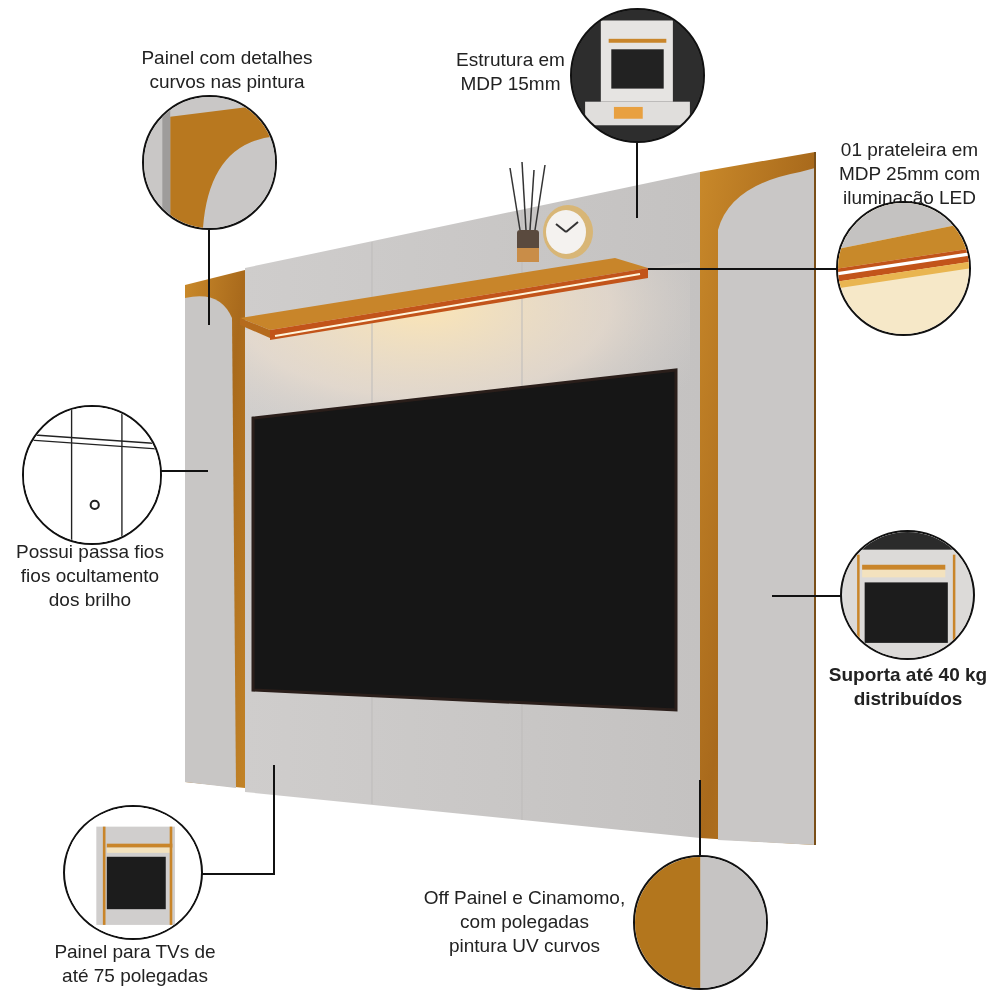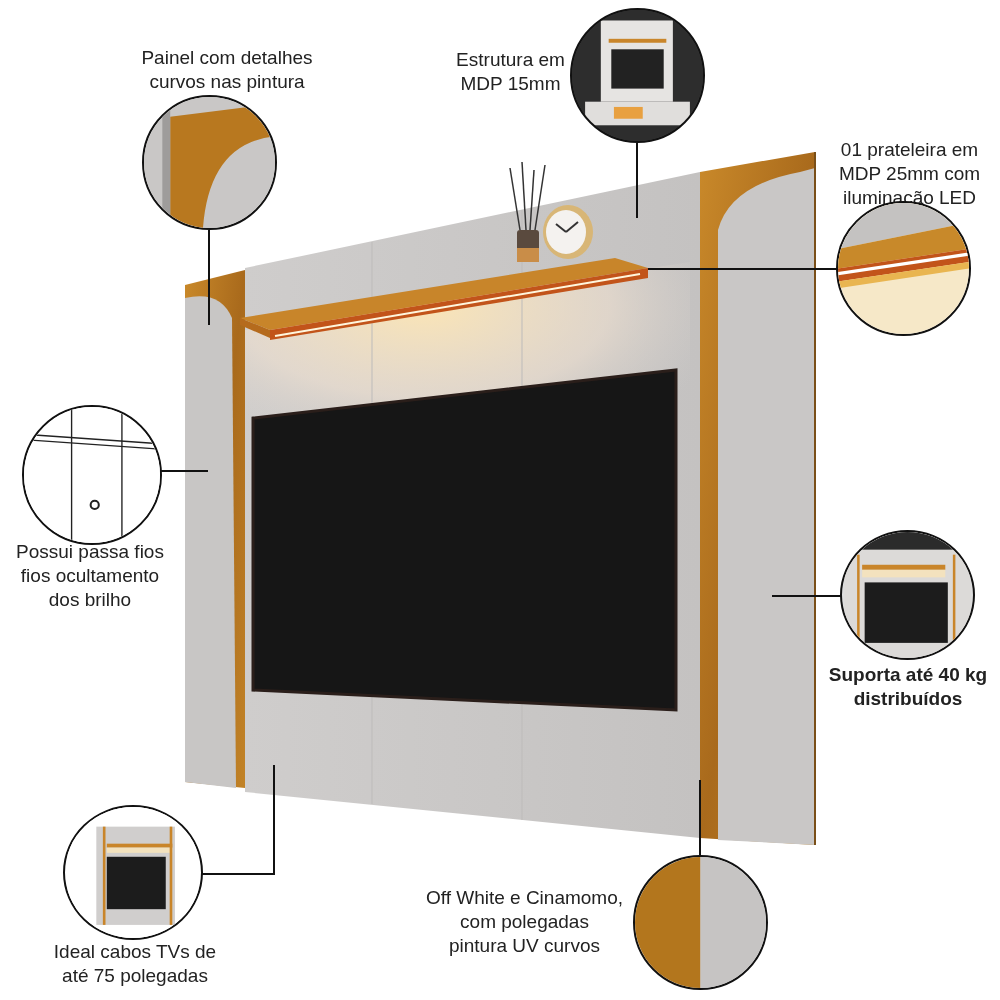--- a/index.html
+++ b/index.html
@@ -155,36 +155,36 @@
   </div>
 
   <div class="leader" style="left:699px; top:780px; width:1.5px; height:75px;"></div>
   <div class="circle" style="left:633px; top:855px; width:135px; height:135px;">
     <svg viewBox="0 0 100 100">
       <rect x="0" y="0" width="50" height="100" fill="#b3761d"></rect>
       <rect x="50" y="0" width="50" height="100" fill="#c6c4c3"></rect>
     </svg>
   </div>
   <div class="label" style="left:412px; top:886px; width:225px;">
-    <div>Off White e Cinamomo,</div>
+    <div>Off Painel e Cinamomo,</div>
     <div>com polegadas</div>
     <div>pintura UV curvos</div>
   </div>
 
   <div class="leader" style="left:273px; top:765px; width:1.5px; height:110px;"></div>
   <div class="leader" style="left:200px; top:873px; width:75px; height:1.5px;"></div>
   <div class="circle" style="left:63px; top:805px; width:140px; height:135px; background:#fff;">
     <svg viewBox="0 0 100 100">
       <rect width="100" height="100" fill="#fff"></rect>
       <rect x="22" y="15" width="60" height="75" fill="#d0cecd"></rect>
       <rect x="30" y="38" width="45" height="40" fill="#1c1c1c"></rect>
       <rect x="30" y="28" width="50" height="3" fill="#c9852a"></rect>
       <rect x="30" y="31" width="50" height="4" fill="#f3e2be"></rect>
       <rect x="27" y="15" width="2" height="75" fill="#c9852a"></rect>
       <rect x="78" y="15" width="2" height="75" fill="#c9852a"></rect>
     </svg>
   </div>
   <div class="label" style="left:40px; top:940px; width:190px;">
-    <div>Ideal cabos TVs de</div>
+    <div>Painel para TVs de</div>
     <div>até 75 polegadas</div>
   </div>
 
 </div>
 
 </body></html>

